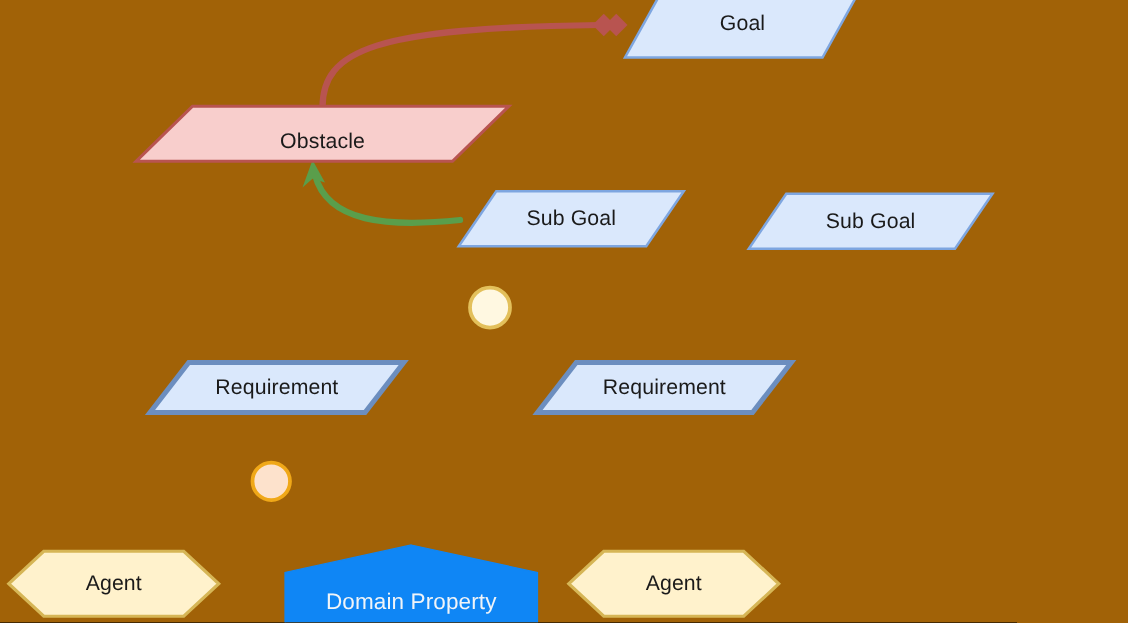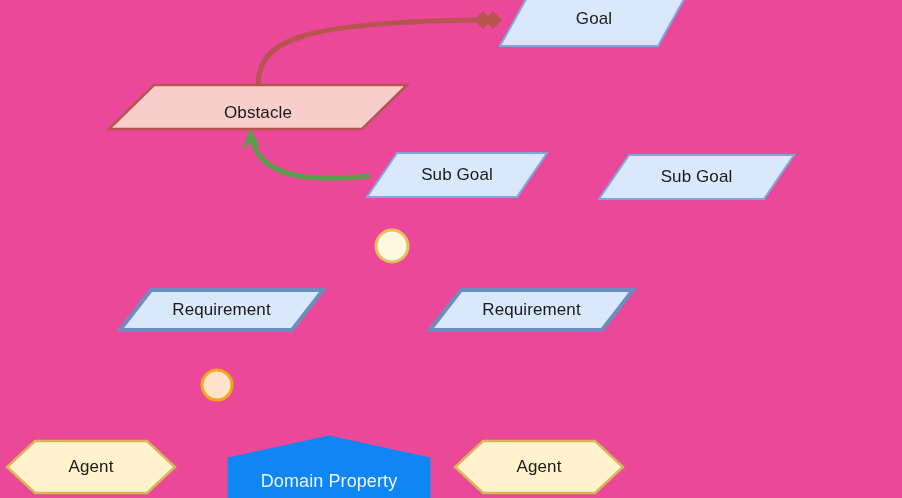--- a/index.html
+++ b/index.html
@@ -5,21 +5,21 @@
 <style>
   html, body {
     margin: 0;
     padding: 0;
     background: #000000;
   }
   #canvas {
     position: relative;
     width: 902px;
     height: 498px;
-    background: #ec4899;
+    background: #a16207;
     overflow: hidden;
     font-family: "Liberation Sans", sans-serif;
   }
   #edge-layer {
     position: absolute;
     left: 0;
     top: 0;
     width: 902px;
     height: 498px;
     pointer-events: none;

